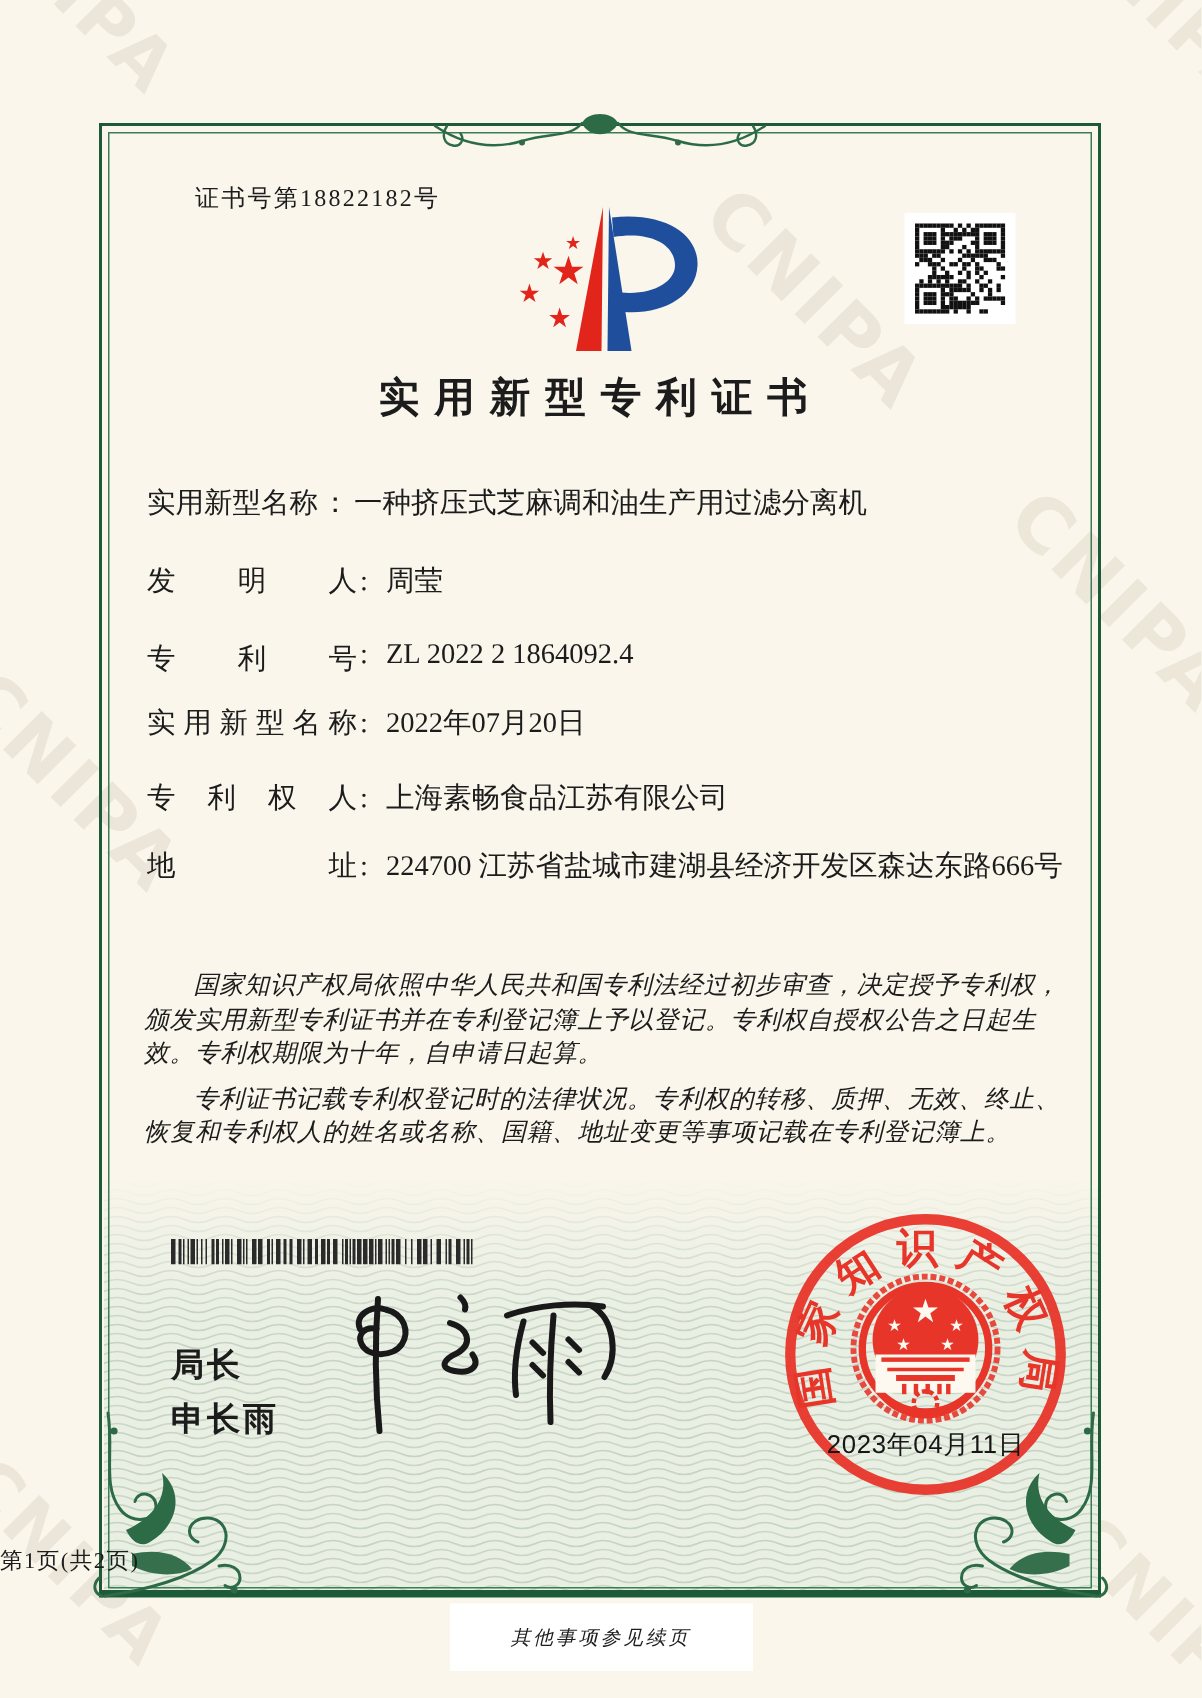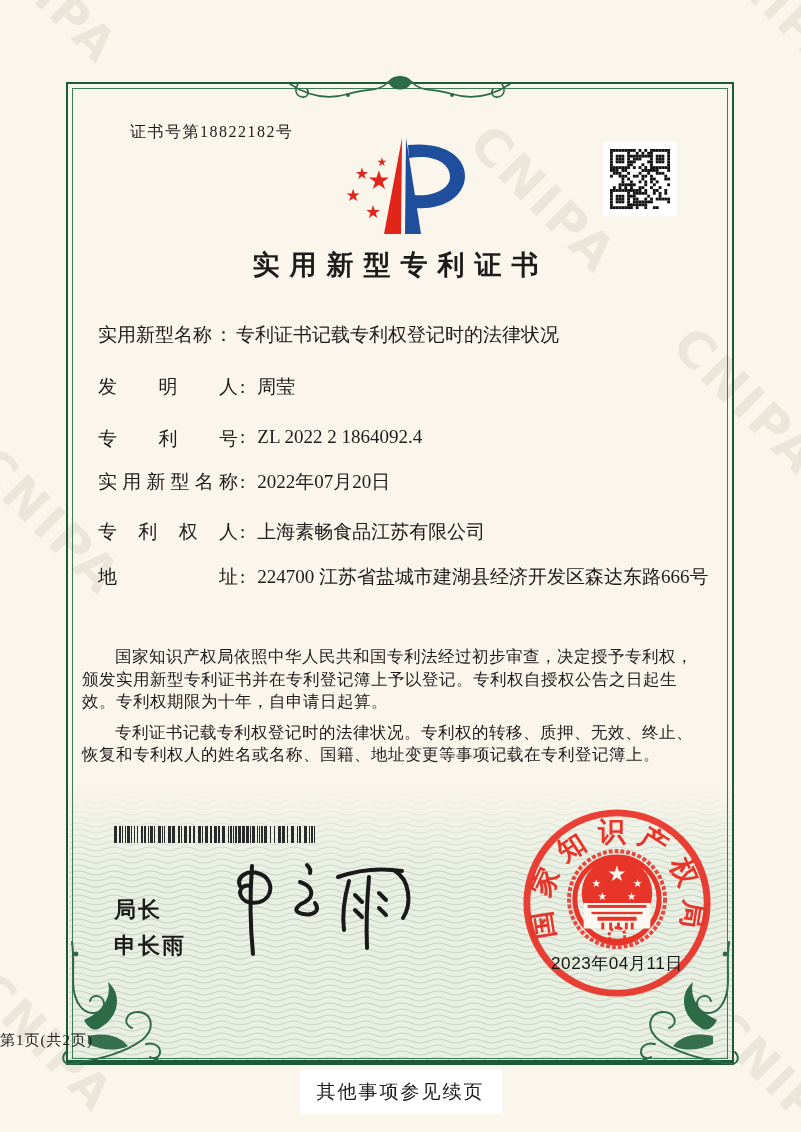--- a/index.html
+++ b/index.html
@@ -28,30 +28,30 @@
   
   .row{position:absolute;left:98px;font-size:19px;white-space:nowrap;}
   .lbl{display:inline-block;width:140px;text-align:justify;text-align-last:justify;
       -moz-text-align-last:justify;vertical-align:top;}
   .lbl-tight{display:inline-block;vertical-align:top;}
   .colon{display:inline-block;margin:0 3px 0 2px;}
   .val{display:inline-block;margin-left:9px;}
   .pair2{position:absolute;left:302px;top:0;}
   .pair2 .lbl{width:112px;}
   
-  .paras{position:absolute;left:82px;top:646px;width:618px;
-      font-size:16.5px;line-height:22.5px;}
+  .paras{position:absolute;left:96px;top:646px;width:618px;
+      font-size:16.5px;line-height:22.5px;font-style:italic;}
   .paras p{margin:0 0 8px 0;text-indent:2em;letter-spacing:.5px;}
   
   .duty{position:absolute;left:114px;font-size:22px;font-weight:600;
       font-family:"Liberation Sans","DejaVu Sans",sans-serif;letter-spacing:2px;}
   .pagenum{position:absolute;left:0;right:0;top:1031px;text-align:left;font-size:15px;letter-spacing:1px;}
   .contbox{position:absolute;left:50%;top:1069px;transform:translateX(-50%);
       width:202px;height:45px;background:#ffffff;text-align:center;}
-  .contbox span{display:inline-block;line-height:45px;font-size:19px;letter-spacing:2px;}
+  .contbox span{display:inline-block;line-height:45px;font-size:13px;font-style:italic;letter-spacing:2px;}
   svg text{font-family:"Liberation Serif","DejaVu Serif",serif;}
 </style>
 </head>
 <body>
 
 <div class="page">
 
   <span class="wm" style="left:-38px;top:-34px">CNIPA</span>
   <span class="wm" style="left:690px;top:-24px">CNIPA</span>
   <span class="wm" style="left:452px;top:170px;font-size:50px">CNIPA</span>
@@ -363,21 +363,21 @@
           <rect x="41.32" y="64.19999999999999" width="2.86" height="2.86"></rect>
           <rect x="49.9" y="64.19999999999999" width="2.86" height="2.86"></rect>
           <rect x="52.76" y="64.19999999999999" width="2.86" height="2.86"></rect>
         </g>
     </svg>
   </div>
 
   <div class="title">实用新型专利证书</div>
 
   <div class="row" style="top:322px">
-    <span class="lbl-tight">实用新型名称</span><span class="colon">：</span><span>专利证书记载专利权登记时的法律状况</span>
+    <span class="lbl-tight">实用新型名称</span><span class="colon">：</span><span>一种挤压式芝麻调和油生产用过滤分离机</span>
   </div>
   <div class="row" style="top:374px">
     <span class="lbl">发明人</span><span class="colon">:</span><span class="val">周莹</span>
   </div>
   <div class="row" style="top:426px">
     <span class="lbl">专利号</span><span class="colon">:</span><span class="val">ZL 2022 2 1864092.4</span>
   </div>
   <div class="row" style="top:469px">
     <span class="lbl">实用新型名称</span><span class="colon">:</span><span class="val">2022年07月20日</span>
   </div>

